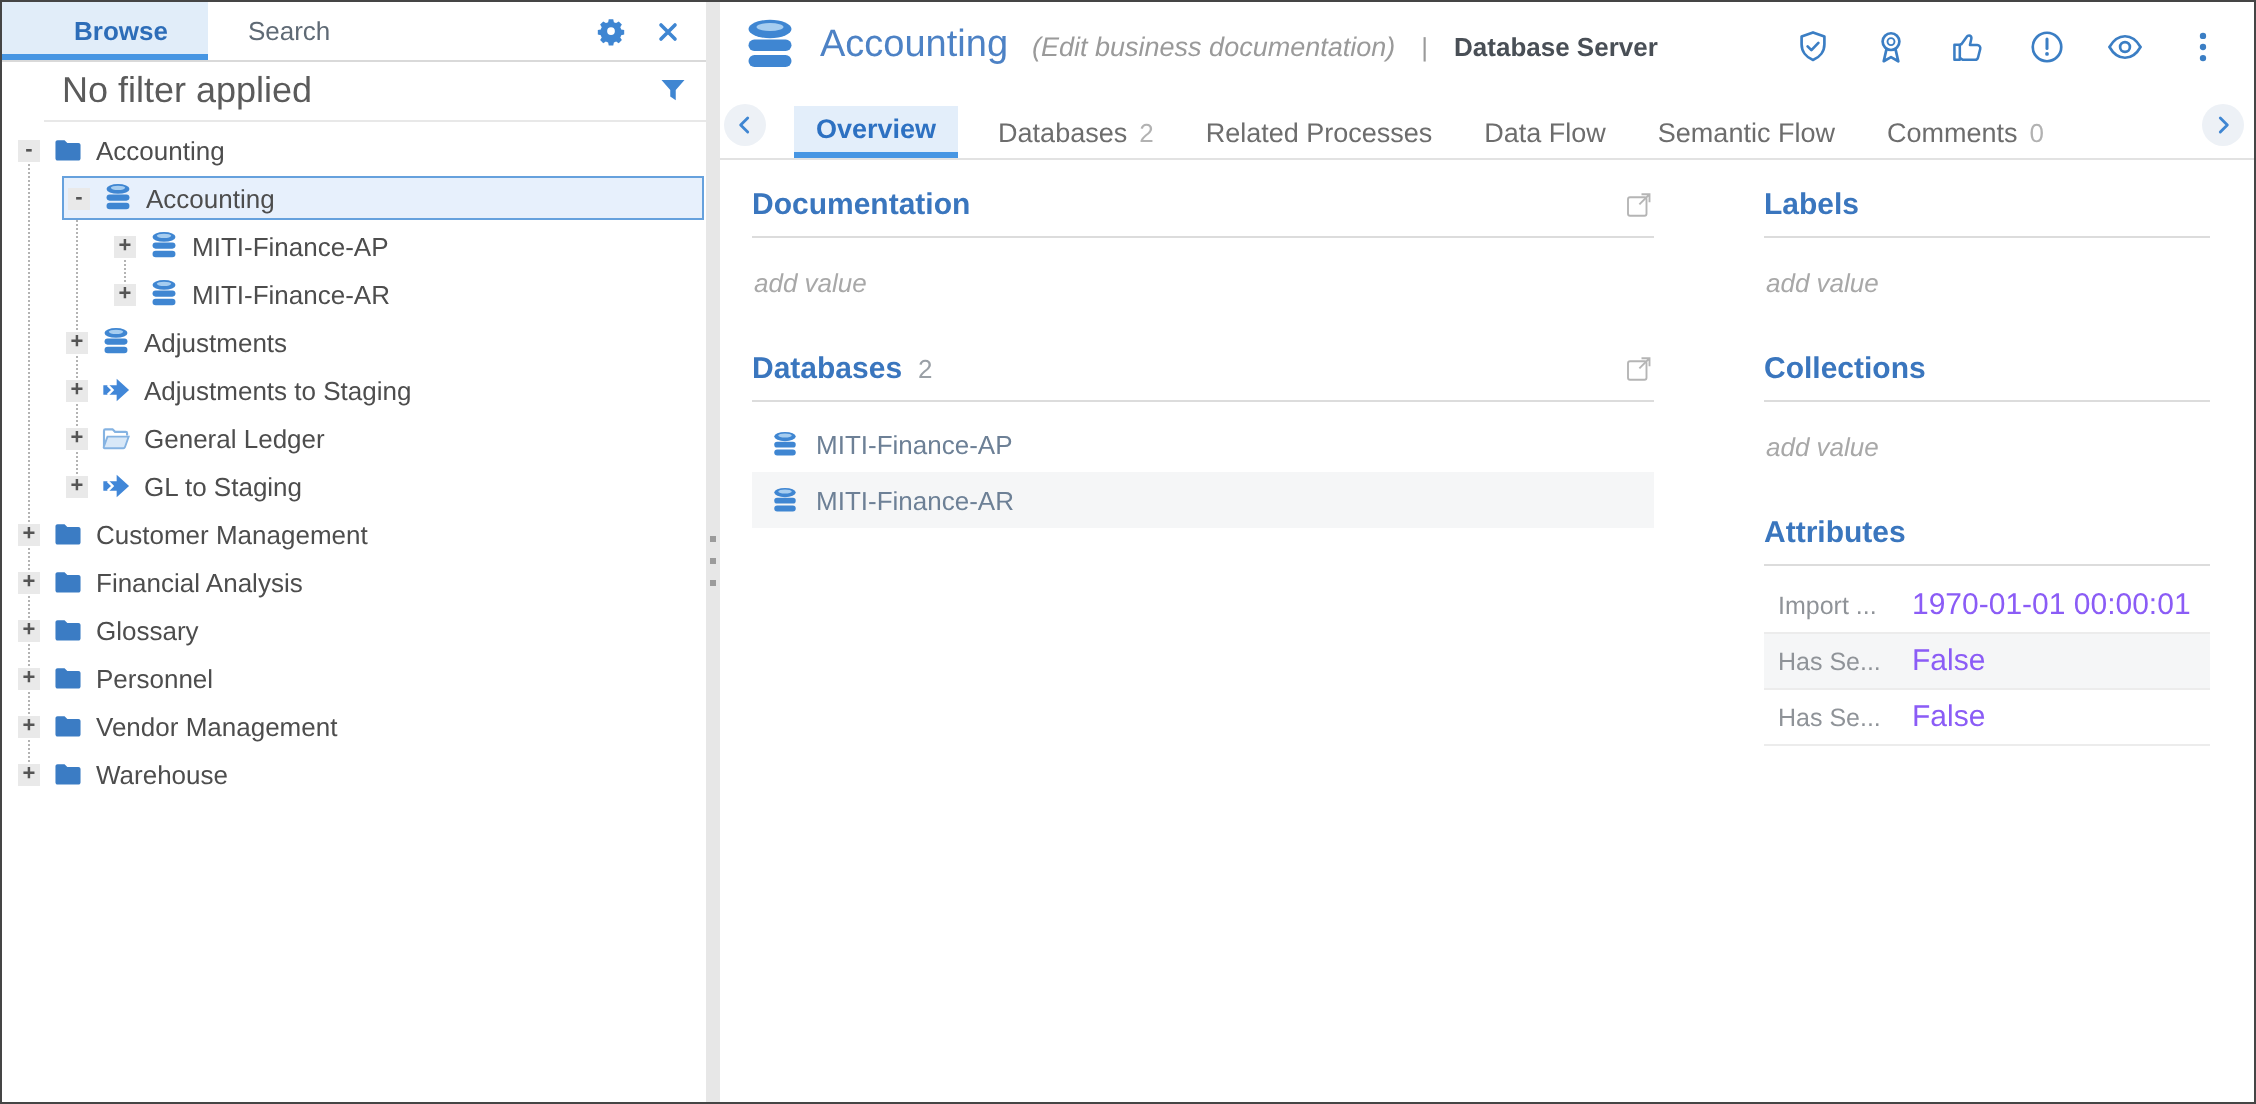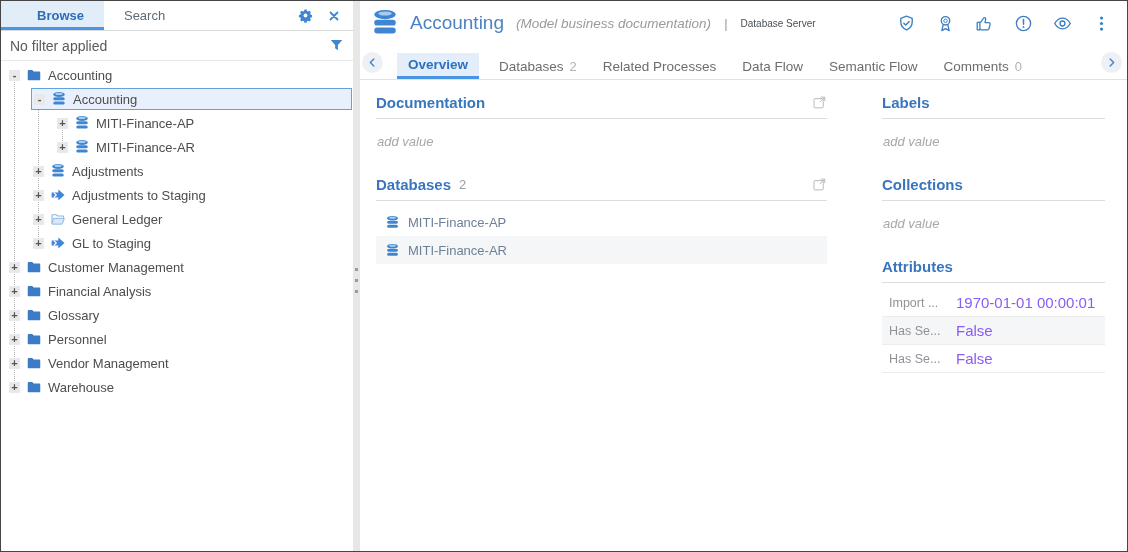--- a/index.html
+++ b/index.html
@@ -6,21 +6,21 @@
   html,body { background:#fff; }
   body { font-family:"Liberation Sans", sans-serif; }
   .window { width:1128px; height:552px; border:1px solid #454545; display:flex; background:#fff; overflow:hidden; position:relative; }
 
   
   .left-panel { width:352px; flex:none; display:flex; flex-direction:column; background:#fff; }
   .lp-tabbar { height:30px; flex:none; display:flex; align-items:stretch; border-bottom:1px solid #d9d9d9; }
   .lp-tab { padding:0 20px; display:flex; align-items:center; font-size:13px; color:#5f6a75; cursor:pointer; }
   .lp-tab.active { background:#e1edf9; color:#2d6db8; font-weight:bold; box-shadow:inset 0 -3px 0 #4796e3;padding-left:36px; }
   .lp-tools { margin-left:auto; display:flex; align-items:center; gap:15px; padding-right:13px; color:#3f86d2; }
-  .lp-filter { height:30px; flex:none; display:flex; align-items:center; padding:0 9px; border-bottom:1px solid #e8e8e8; font-size:14px; color:#5b5b5b; }
+  .lp-filter { height:30px; flex:none; display:flex; align-items:center; padding:0 9px; border-bottom:1px solid #e8e8e8; font-size:18px; color:#5b5b5b;margin-left:21px; }
   .lp-filter .spacer { flex:1; }
   .tree { position:relative; flex:1; padding-top:2px; font-size:13px; color:#4d4d4d; overflow:hidden; }
   .guide { position:absolute; width:0; border-left:1px dotted #b3b3b3; }
   .g-a { left:13px; top:14px; height:312px; }
   .g-b { left:37px; top:38px; height:144px; }
   .g-c { left:61px; top:62px; height:24px; }
   .trow { height:24px; display:flex; align-items:center; gap:6px; position:relative; cursor:pointer; }
   .lvl0 { padding-left:8px; } .lvl1 { padding-left:32px; } .lvl2 { padding-left:56px; }
   .trow.selected { background:#e7f0fc; border:1px solid #66a1dd; margin:1px 1px 1px 30px; padding-left:2px; height:22px; }
   .exp { width:11px; height:11px; flex:none; background:#e9e9e9; color:#555; font-size:11px; line-height:10px; text-align:center; font-weight:bold; cursor:pointer; }
@@ -30,21 +30,21 @@
   .splitter { width:7px; flex:none; background:#e7e7e7; position:relative; cursor:col-resize; }
   .splitter i { position:absolute; left:2px; width:3px; height:3px; background:#9b9b9b; display:block; }
   .splitter i:nth-child(1){ top:267px; } .splitter i:nth-child(2){ top:278px; } .splitter i:nth-child(3){ top:289px; }
 
   
   .main { flex:1; min-width:0; display:flex; flex-direction:column; background:#fff; }
   .m-header { height:44px; flex:none; display:flex; align-items:center; padding:0 16px 0 10px; gap:10px; }
   .m-title { font-size:19px; color:#4d82c5; margin-right:2px; white-space:nowrap; }
   .m-sub { font-size:13.5px; color:#9a9a9a; font-style:italic; cursor:pointer; white-space:nowrap; }
   .m-sep { font-size:13px; color:#9a9a9a; margin:0 3px; }
-  .m-type { font-size:10px; color:#494f56; white-space:nowrap; }
+  .m-type { font-size:13px; color:#494f56; white-space:nowrap;font-weight:bold; }
   .m-actions { margin-left:auto; display:flex; align-items:center; gap:20px; color:#3b7ec4; }
   .m-actions svg { cursor:pointer; }
 
   .m-tabbar { height:35px; flex:none; display:flex; align-items:stretch; border-bottom:1px solid #e2e2e2; padding:0 5px 0 2px; }
   .chev { width:21px; height:21px; border-radius:50%; background:#edf1f6; color:#3f86d2; display:flex; align-items:center; justify-content:center; align-self:center; cursor:pointer; flex:none; }
   .chev.right { margin-left:auto; }
   .mtab { padding:0 6px; margin:8px 0 0 14px; display:flex; align-items:center; gap:6px; font-size:13.5px; color:#6d6d6d; cursor:pointer; white-space:nowrap;justify-content:center; }
   .mtab .cnt { font-size:13px; color:#b2b2b2; }
   .mtab.active { background:#e3eefa; color:#2d71c2; font-weight:bold; border-bottom:3px solid #4796e3; padding:0 11px; }
 
@@ -277,21 +277,21 @@
       <i></i>
     </div>
 
   <div class="main">
 
     <div class="m-header">
       <svg class="ic ic30">
           <use href="#i-db"></use>
         </svg>
       <span class="m-title">Accounting</span>
-      <span class="m-sub">(Model business documentation)</span>
+      <span class="m-sub">(Edit business documentation)</span>
       <span class="m-sep">|</span>
       <span class="m-type">Database Server</span>
       <div class="m-actions">
         <svg class="ic ic19">
             <use href="#i-shield"></use>
           </svg>
         <svg class="ic ic19">
             <use href="#i-award"></use>
           </svg>
         <svg class="ic ic19">

